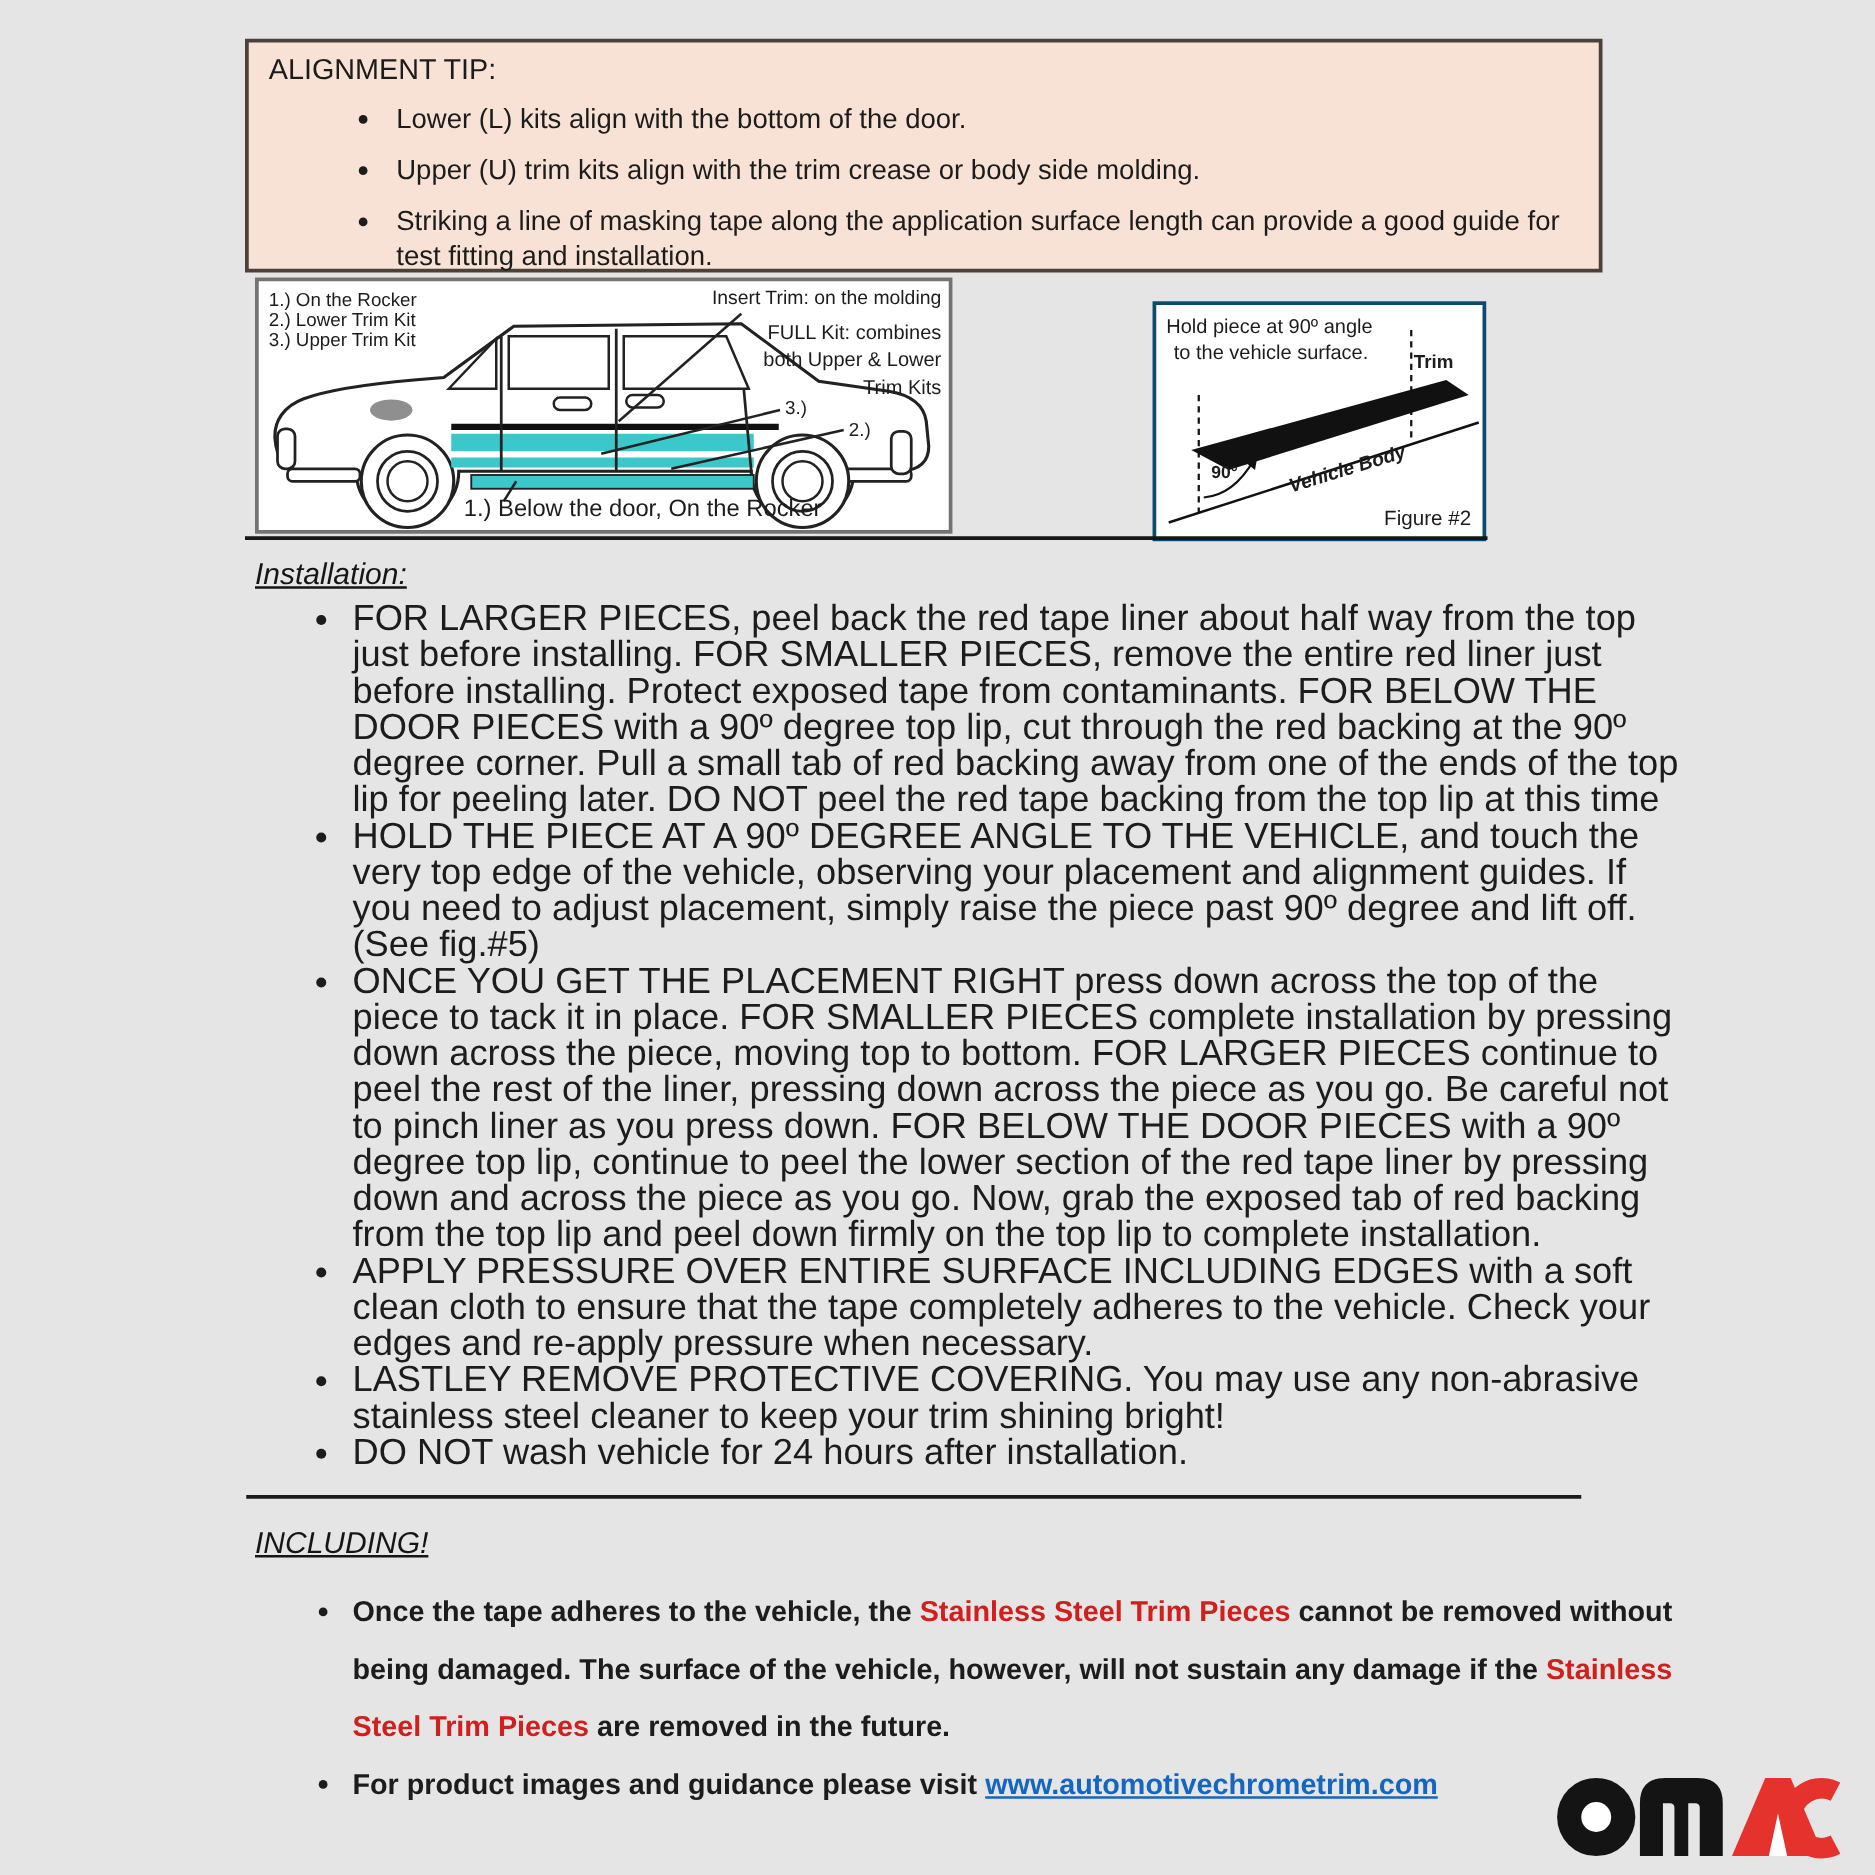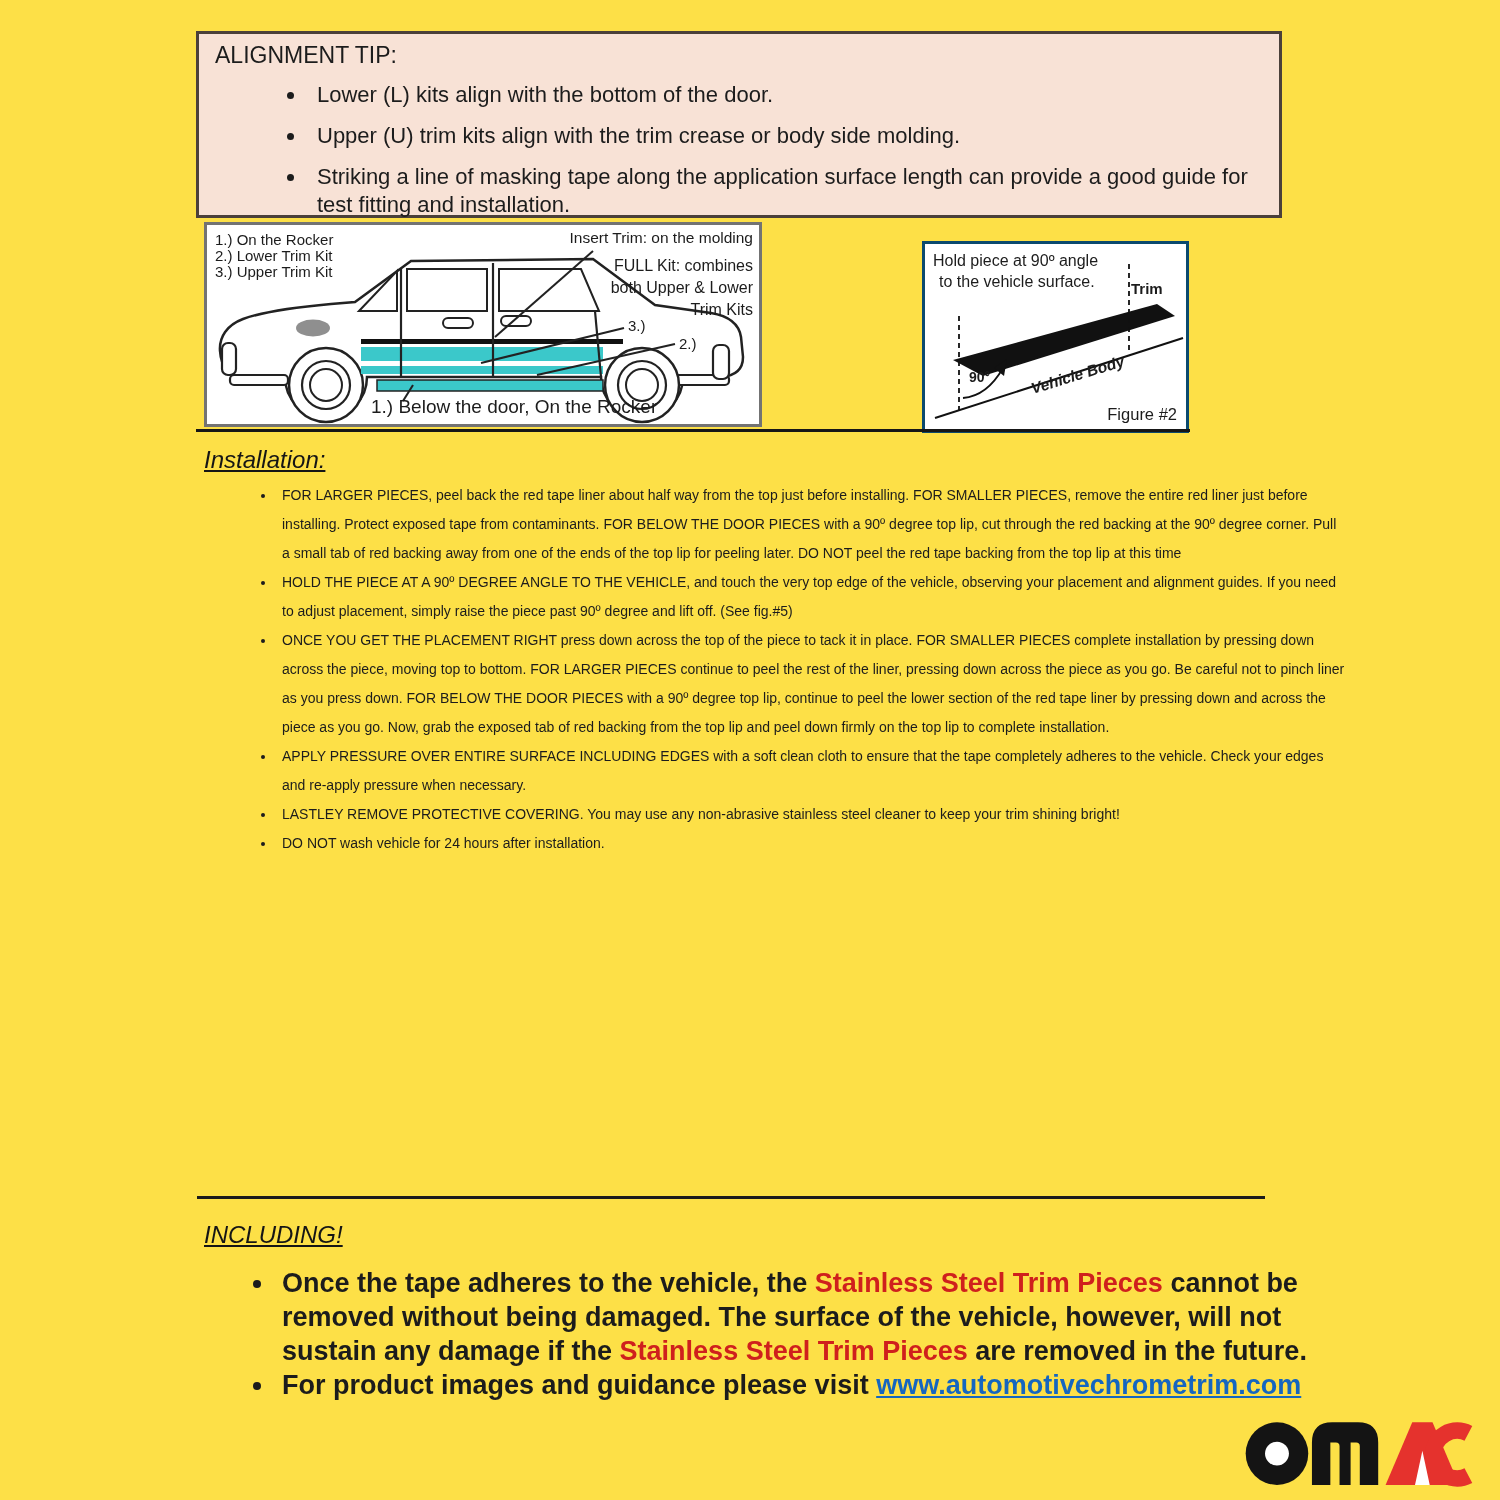--- a/index.html
+++ b/index.html
@@ -1,17 +1,17 @@
 <!DOCTYPE html>
 <html><head>
 <meta charset="utf-8">
 <style>
   html,body{margin:0;padding:0;}
   body{width:1500px;height:1500px;background:#ffffff;font-family:"Liberation Sans",sans-serif;color:#1c1c1c;}
-  .page{position:relative;width:1500px;height:1500px;overflow:hidden;background:#fde047;}
+  .page{position:relative;width:1500px;height:1500px;overflow:hidden;background:#e5e5e5;}
 
   
   .tip-box{position:absolute;left:196px;top:31px;width:1086px;height:187px;box-sizing:border-box;
            background:#f8e2d6;border:3px solid #4b403a;padding:8px 16px;}
   .tip-title{font-size:23px;}
   .tip-list{margin:12px 0 0 0;padding-left:92px;}
   .tip-list li{font-size:22px;line-height:28px;margin-bottom:13px;padding-left:10px;}
 
   
   .car-box{position:absolute;left:204px;top:222px;margin:0;width:552px;height:199px;
@@ -21,27 +21,27 @@
   .figures-underline{position:absolute;left:196px;top:429px;width:994px;height:3px;background:#161616;}
 
   
   .section-heading{position:absolute;left:204px;margin:0;font-style:italic;font-weight:normal;
                    font-size:24px;text-decoration:underline;color:#151515;}
   .installation-heading{top:446px;}
   .important-heading{top:1221px;}
 
   
   .install-list{position:absolute;left:204px;top:481px;width:1070px;margin:0;padding-left:72px;}
-  .install-list li{font-size:14px;line-height:29px;padding-left:6px;}
+  .install-list li{font-size:29px;line-height:29px;padding-left:6px;}
 
   .divider{position:absolute;left:197px;top:1196px;width:1068px;height:3px;background:#1b1b1b;}
 
   
   .important-list{position:absolute;left:204px;top:1266px;width:1064px;margin:0;padding-left:72px;font-weight:bold;}
-  .important-list li{font-size:27px;line-height:34px;padding-left:6px;}
+  .important-list li{font-size:23px;line-height:46px;padding-left:6px;}
   .seg-red{color:#cf201d;}
   .seg-link{color:#1566c0;text-decoration:underline;cursor:pointer;margin-top:40px;}
 
   .logo{position:absolute;left:1242px;top:1406px;}
 
   svg text{font-family:"Liberation Sans",sans-serif;fill:#1c1c1c;}
 </style>
 </head>
 <body>
 

